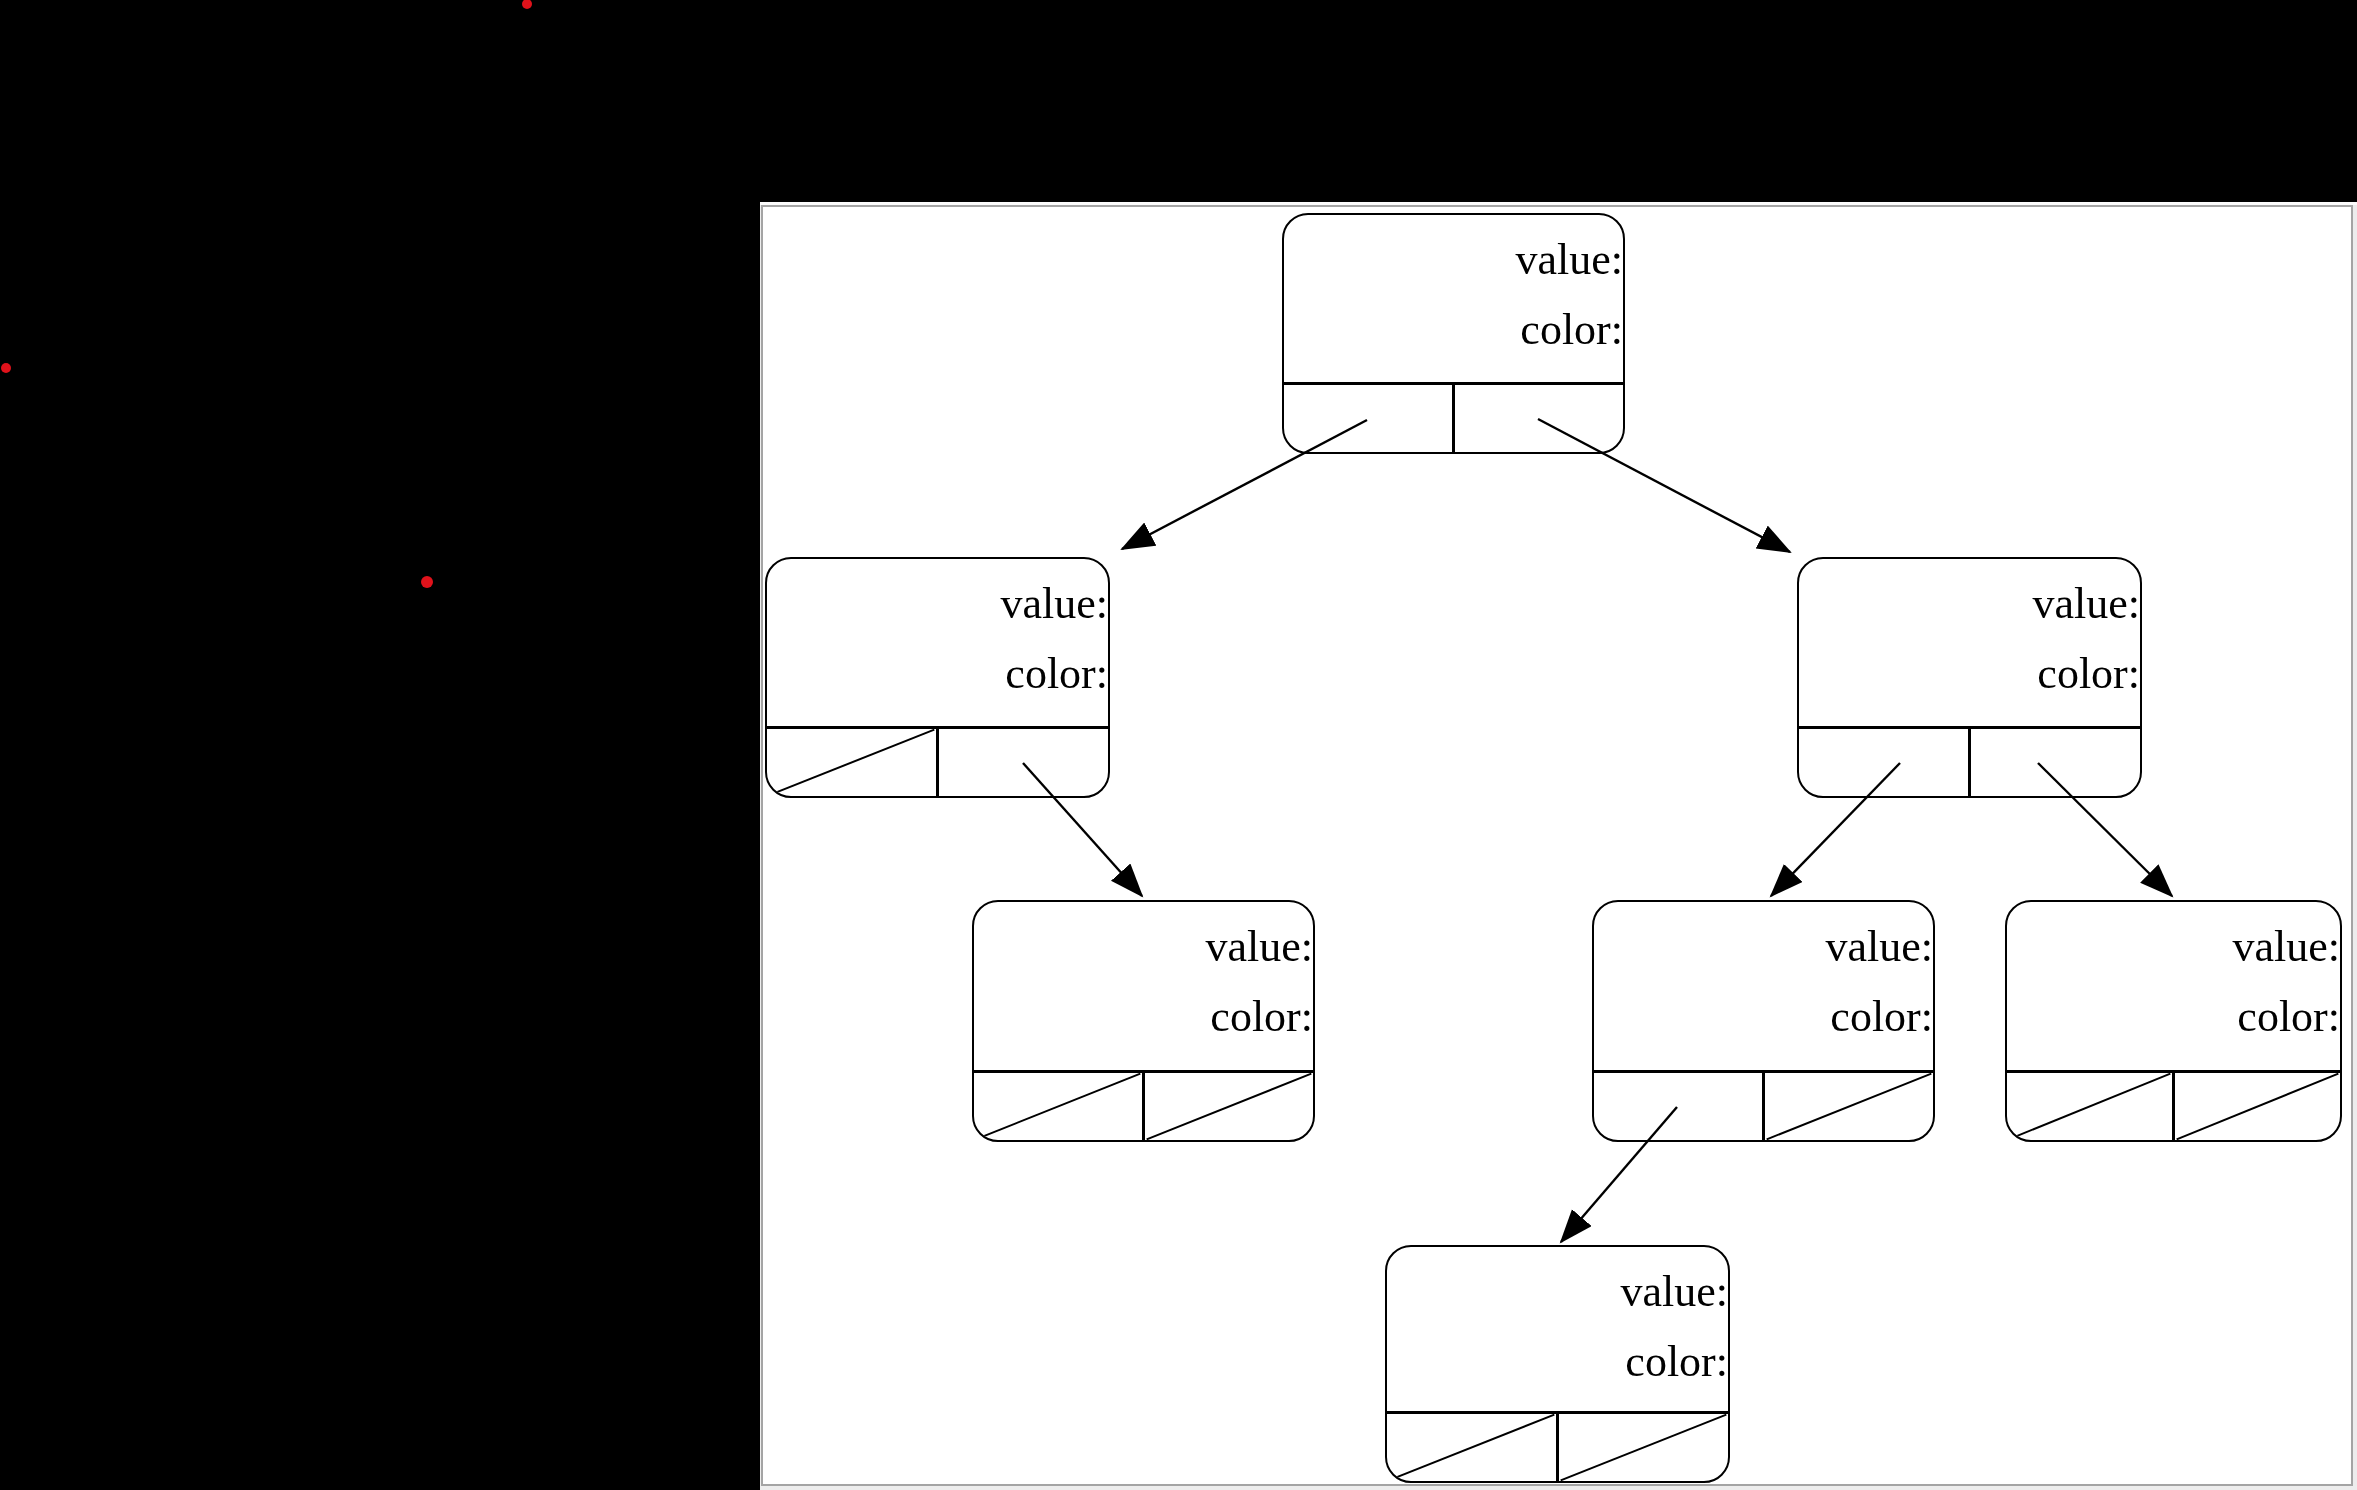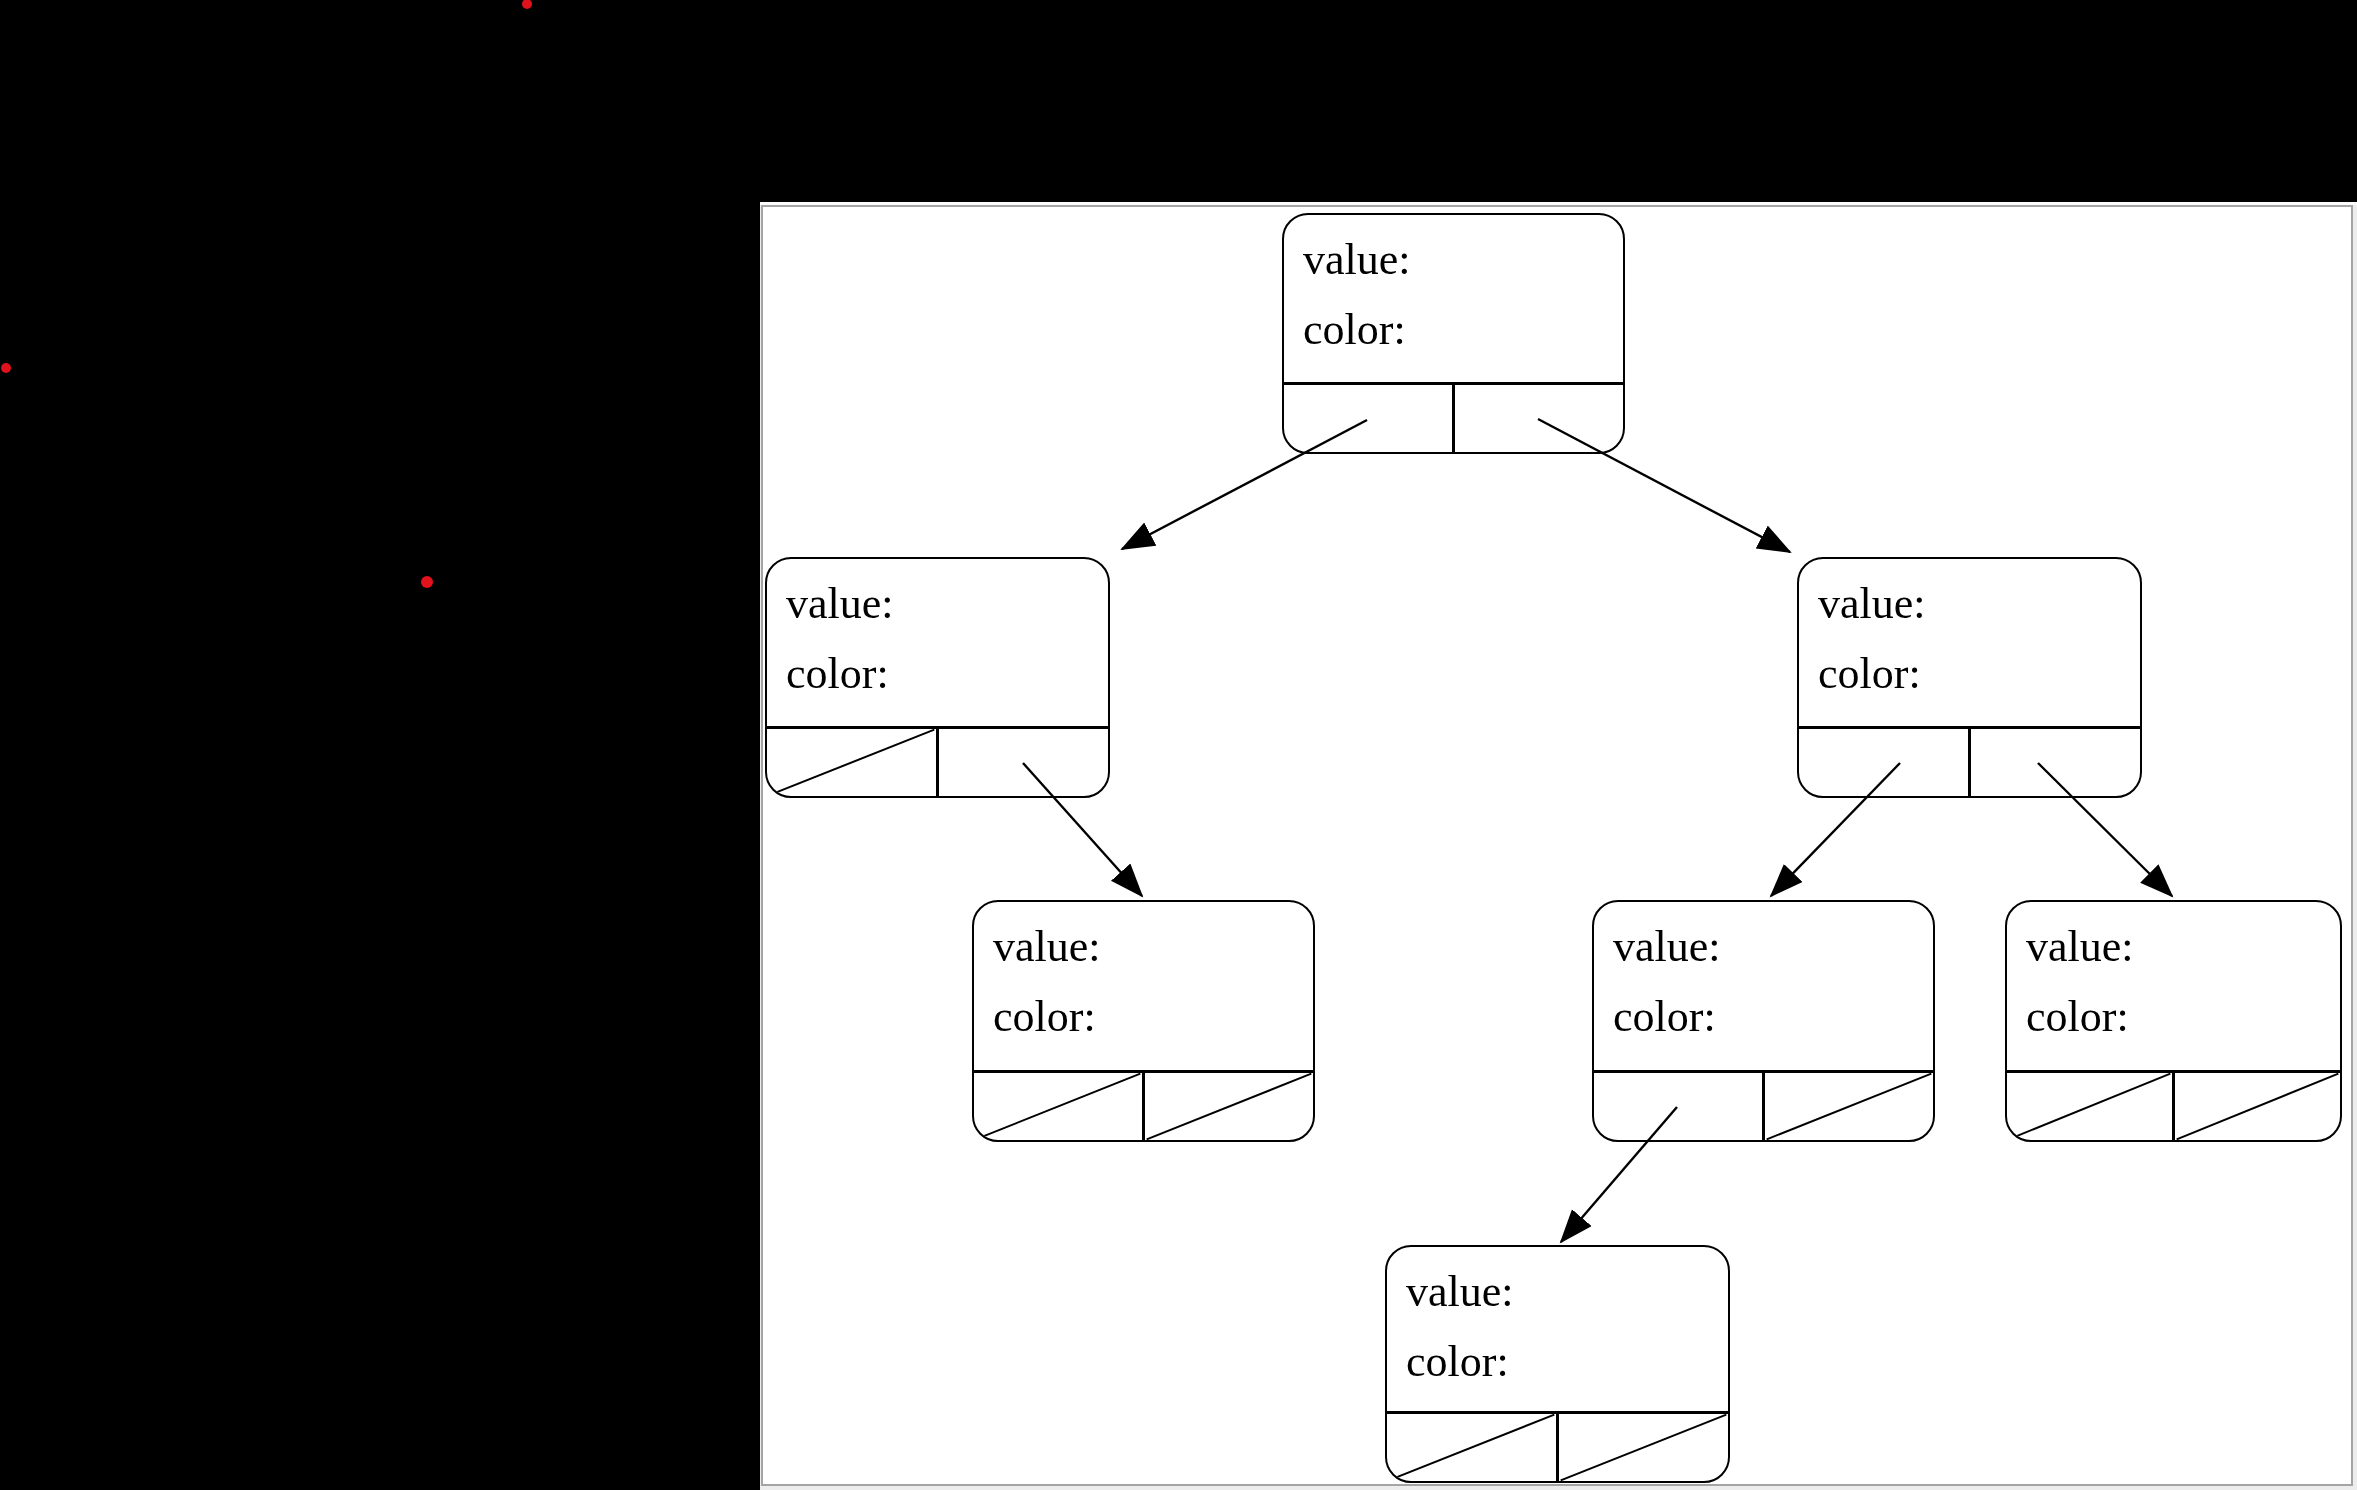--- a/index.html
+++ b/index.html
@@ -11,20 +11,21 @@
     height: 1490px;
     overflow: hidden;
     background: #000000;
     font-family: "Liberation Serif", "DejaVu Serif", serif;
   }
   #canvas {
     position: relative;
     width: 2357px;
     height: 1490px;
     background: #000000;
+    text-align: right;
   }
   .red-dot {
     position: absolute;
     border-radius: 50%;
   }
   #panel {
     position: absolute;
     left: 760px;
     top: 202px;
     width: 1597px;

